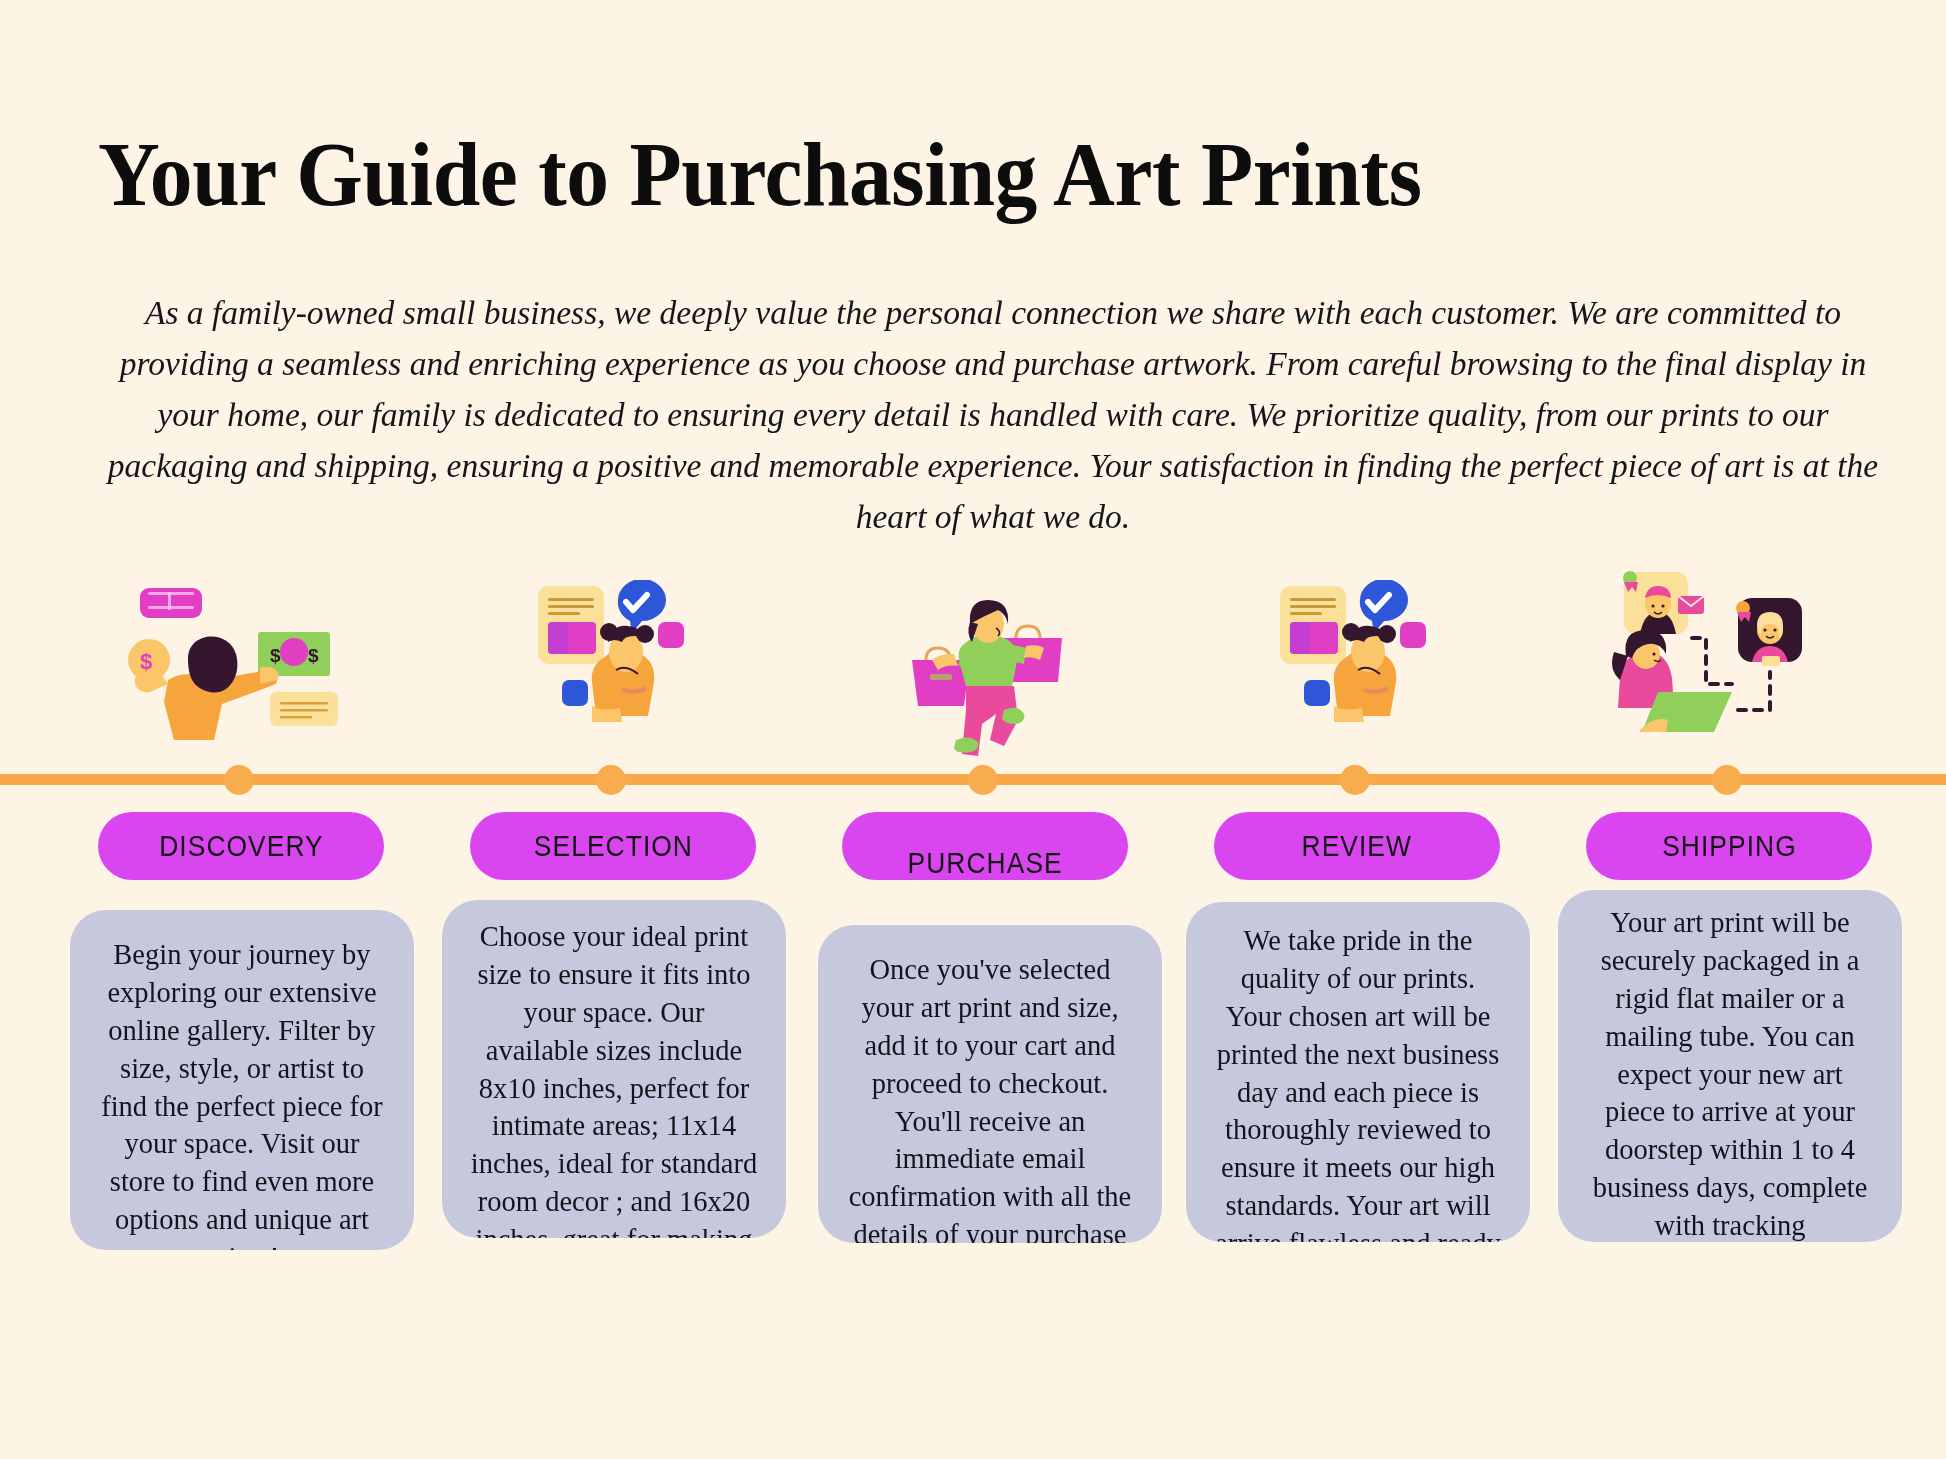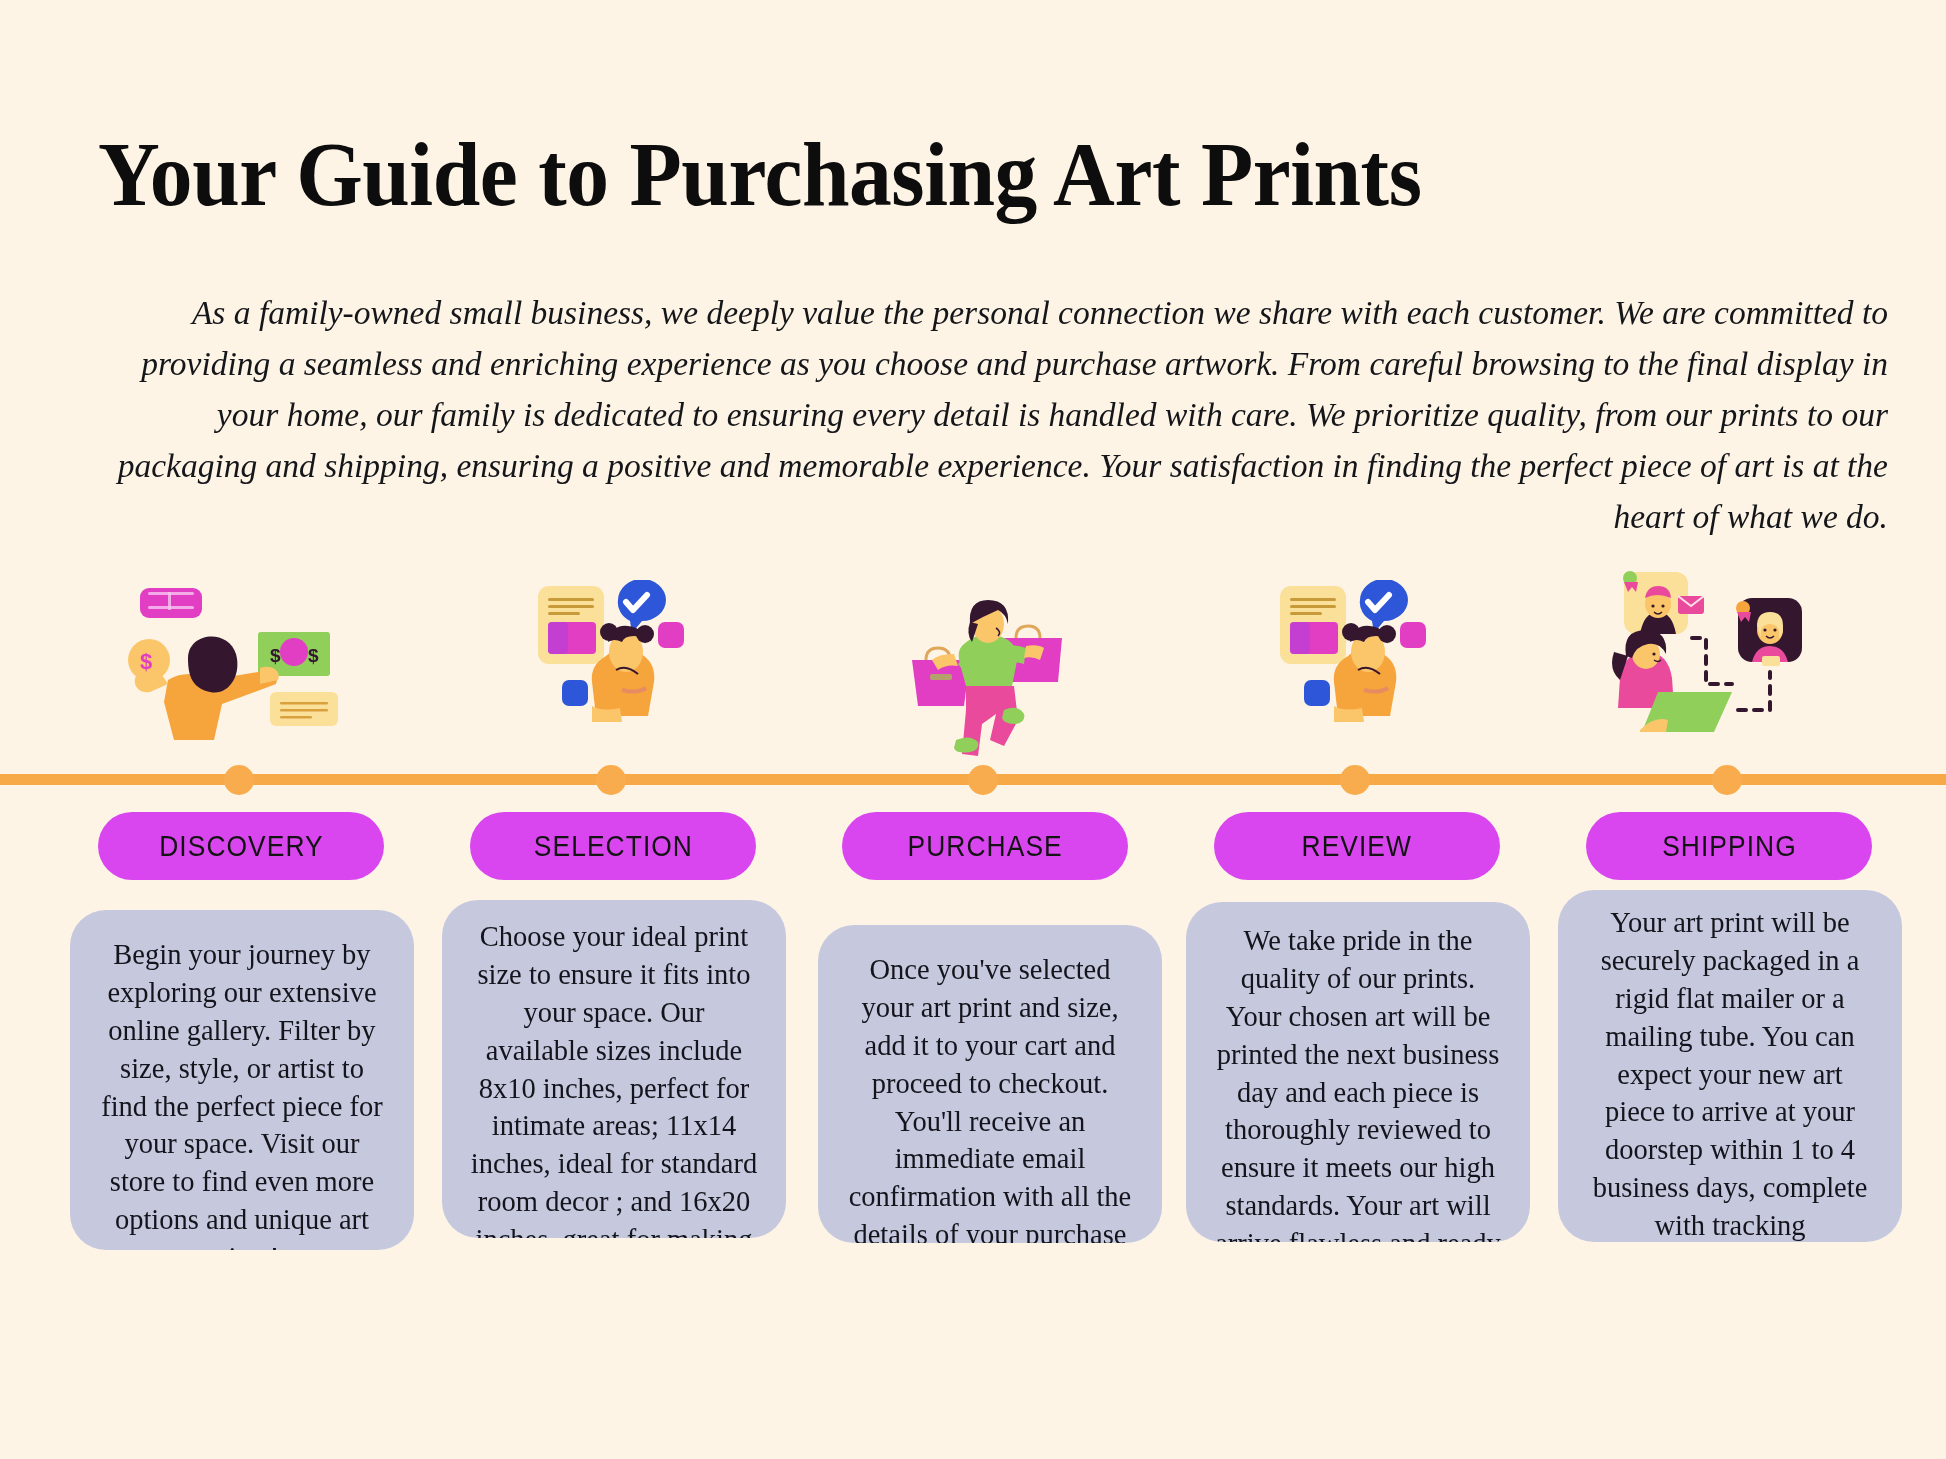--- a/index.html
+++ b/index.html
@@ -35,21 +35,21 @@
   .page-intro {
     position: absolute;
     left: 98px;
     top: 288px;
     width: 1790px;
     font-family: "Liberation Serif", "DejaVu Serif", serif;
     font-style: italic;
     font-size: 33.5px;
     line-height: 1.52;
     color: #15161a;
-    text-align: right;
+    text-align: center;
   }
 
   
   .timeline-bar {
     position: absolute;
     left: 0;
     top: 774px;
     width: 1946px;
     height: 11px;
     background: #f7a947;
@@ -248,21 +248,21 @@
     </g>
   </svg>
 </div>
 
 <div class="stage-pill" style="left:98px;">
   <span>DISCOVERY</span>
 </div>
 <div class="stage-pill" style="left:470px;">
   <span>SELECTION</span>
 </div>
-<div class="stage-pill" style="left:842px;">
+<div class="stage-pill" style="left:842px;align-items:flex-end;">
   <span>PURCHASE</span>
 </div>
 <div class="stage-pill" style="left:1214px;">
   <span>REVIEW</span>
 </div>
 <div class="stage-pill" style="left:1586px;align-items:center;">
   <span>SHIPPING</span>
 </div>
 
 <div class="stage-card" style="left:70px;top:910px;width:344px;height:340px;">Begin your journey by exploring our extensive online gallery. Filter by size, style, or artist to find the perfect piece for your space. Visit our store to find even more options and unique art prints!</div>

